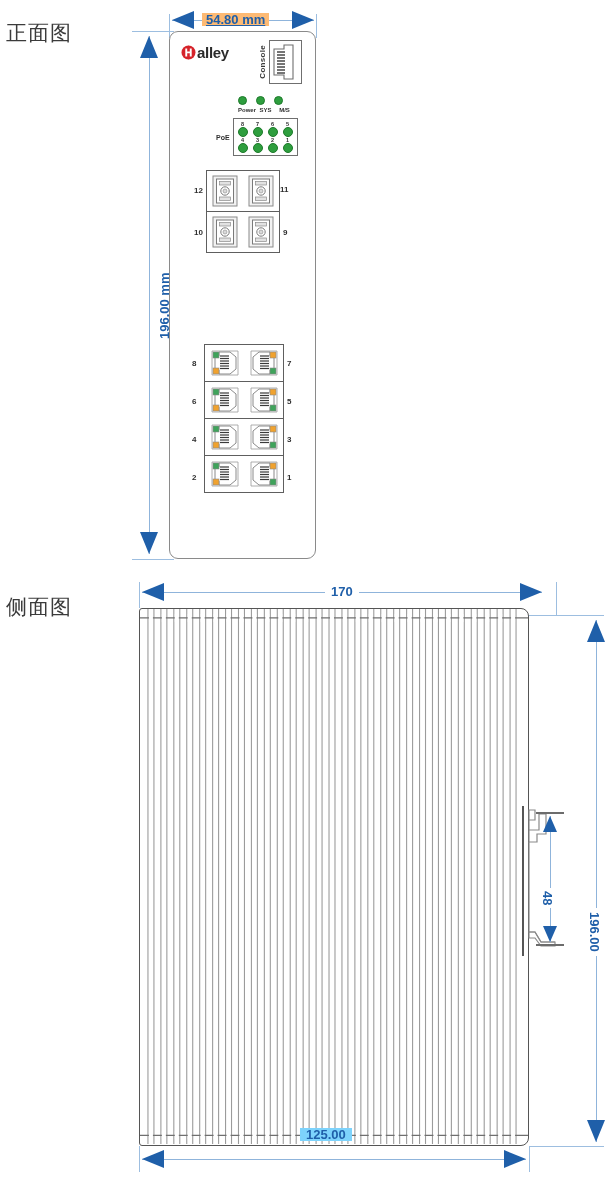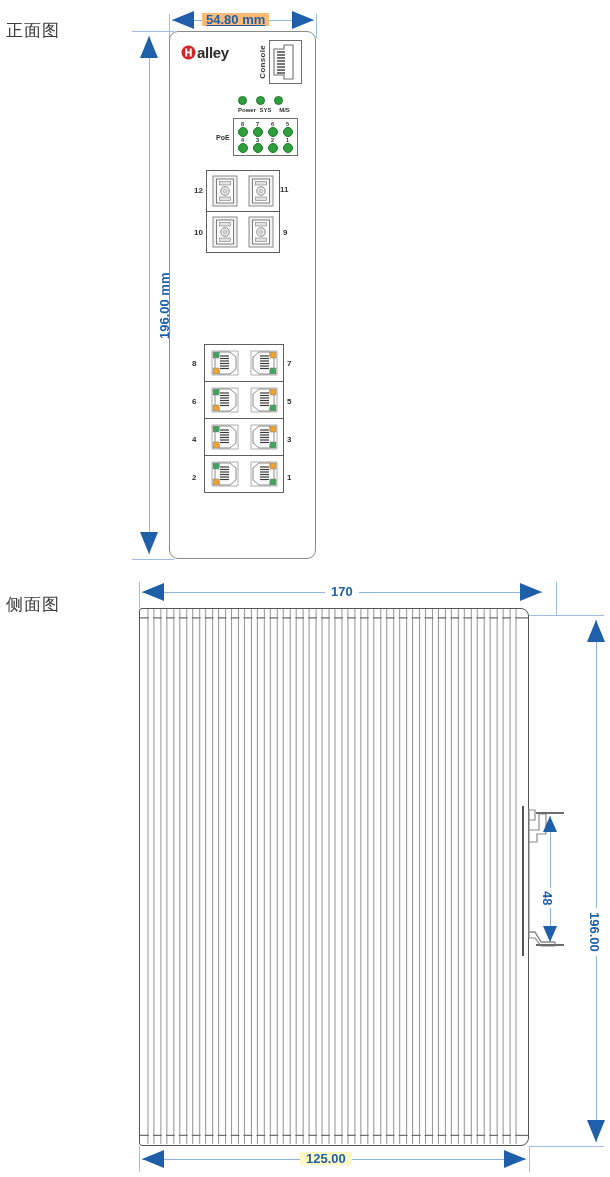--- a/index.html
+++ b/index.html
@@ -1,21 +1,21 @@
 <!DOCTYPE html>
 <html><head>
 <meta charset="utf-8">
 <style>
   html,body{margin:0;padding:0;background:#ffffff;}
   body{
     width:610px;height:1177px;position:relative;overflow:hidden;
     font-family:"Liberation Sans","DejaVu Sans",sans-serif;
   }
   .view-label{
-    position:absolute;color:#3b3b3b;font-size:17px;font-weight:400;
+    position:absolute;color:#3b3b3b;font-size:21px;font-weight:400;
     letter-spacing:1px;line-height:1;white-space:nowrap;
   }
   #front-view-label{left:6px;top:22px;}
   #side-view-label{left:6px;top:596px;}
 
   
   .dim-text{position:absolute;color:#1F5FA9;font-size:13px;font-weight:bold;white-space:nowrap;line-height:1;}
   .dim-text.vert{transform-origin:0 0;}
   .dimline-h{position:absolute;height:1px;background:#8FB4DB;}
   .dimline-v{position:absolute;width:1px;background:#8FB4DB;}
@@ -556,13 +556,13 @@
 <div class="dimline-v" style="left:596px;top:620px;height:522px;"></div>
 <div class="arrow up" style="left:587px;top:620px;"></div>
 <div class="arrow down" style="left:587px;top:1120px;"></div>
 <div class="dim-text vert" style="left:603px;top:908px;transform:rotate(90deg);background:#fff;padding:2px 4px;">196.00</div>
 
 <div class="extline-v" style="left:139px;top:1146px;height:26px;"></div>
 <div class="extline-v" style="left:529px;top:1146px;height:26px;"></div>
 <div class="dimline-h" style="left:142px;top:1159px;width:384px;"></div>
 <div class="arrow left" style="left:142px;top:1150px;"></div>
 <div class="arrow right" style="left:504px;top:1150px;"></div>
-<div class="dim-text" style="left:300px;top:1152px;background:#fef9c3;padding:0 6px;">125.00</div>
+<div class="dim-text" style="left:300px;top:1128px;background:#7dd3fc;padding:0 6px;">125.00</div>
 
 </body></html>

